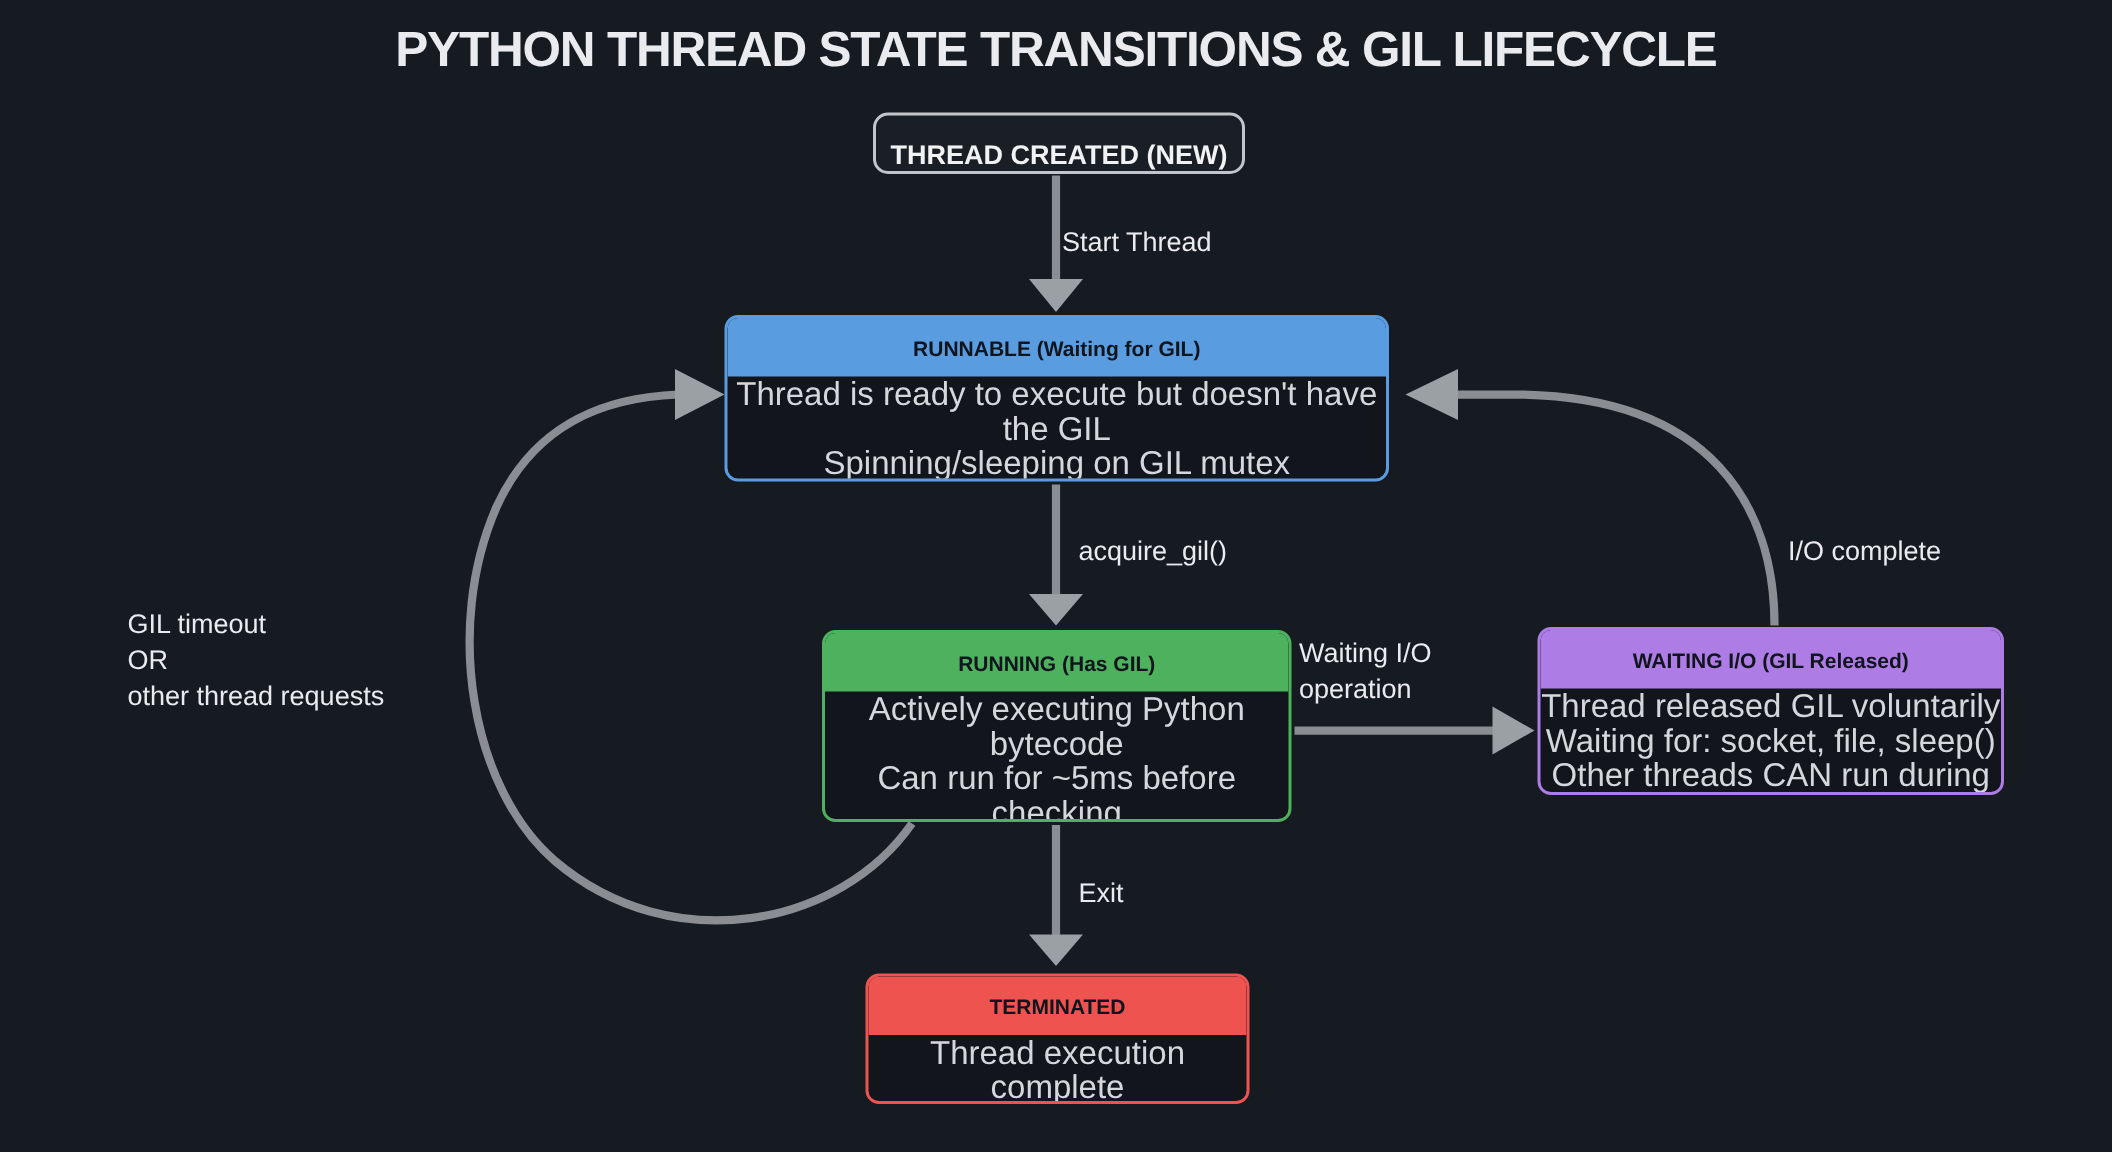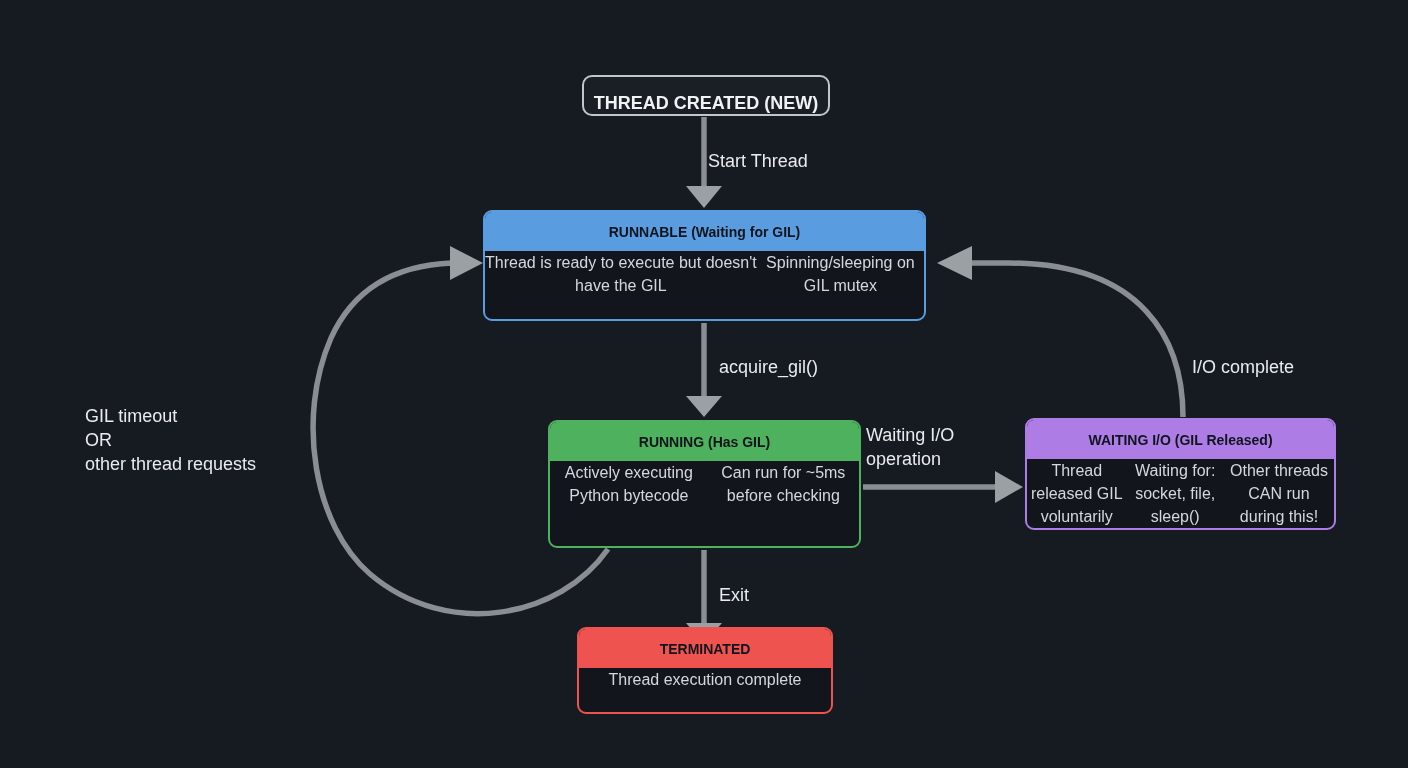--- a/index.html
+++ b/index.html
@@ -21,35 +21,35 @@
   .node {
     position:absolute; display:flex; flex-direction:column;
     border-radius:9px; overflow:hidden;
     background:var(--box-body-bg,#12151c);
   }
   .node .hd {
     flex:0 0 auto; display:flex; align-items:center; justify-content:center;
     font-weight:bold; font-size:14px; color:#10151d; height:39px;
   }
   .node .bd {
-    flex:1 1 auto; display:flex; flex-direction:row; justify-content:center;
-    text-align:center; font-size:16px; line-height:23px; color:var(--body-text,#d5d8db);
+    flex:1 1 auto; display:flex; flex-direction:column; justify-content:center;
+    text-align:center; font-size:22px; line-height:23px; color:var(--body-text,#d5d8db);
   }
   .node.simple {
     align-items:flex-end; justify-content:center; flex-direction:row;
     font-weight:bold; font-size:18px; color:#f0f2f4;
     background:#1a1e25; border:2.5px solid var(--neutral-border,#c2c6ca); border-radius:10px;
   }
   .node.runnable   { left:483px; top:210px; width:443px; height:111px; border:2px solid var(--blue); }
   .node.runnable .hd { background:var(--blue); }
   .node.running    { left:548px; top:420px; width:313px; height:128px; border:2px solid var(--green); }
   .node.running .hd { background:var(--green); }
   .node.waiting    { left:1025px; top:418px; width:311px; height:112px; border:2px solid var(--purple); }
   .node.waiting .hd { background:var(--purple); }
-  .node.terminated { left:577px; top:627px; width:256px; height:87px; border:2px solid var(--red); }
+  .node.terminated { left:577px; top:649px; width:256px; height:87px; border:2px solid var(--red); }
   .node.terminated .hd { background:var(--red); }
   .node.created    { left:582px; top:75px; width:248px; height:41px; }
 
   .lbl { position:absolute; color:#e9ebee; font-size:18px; line-height:24px; }
   .lbl.center { text-align:left; }
   .lbl-start    { left:708px; top:149px; }
   .lbl-acquire  { left:719px; top:355px; }
   .lbl-blocking { left:866px; top:423px; width:150px; }
   .lbl-io       { left:1192px; top:355px; }
   .lbl-gil      { left:85px;  top:404px; width:220px; }
@@ -86,20 +86,21 @@
       <path d="M 1183 417 C 1183 340 1143 263 1008 263 L 972 263"></path>
       <polygon points="972,246 972,280 937,263"></polygon>
     </g>
 
     <g>
       <path d="M 608 549 C 560 618 448 640 370 574 C 314 526 296 418 331 338 C 356 283 402 265 452 263"></path>
       <polygon points="450,246 450,280 483,263"></polygon>
     </g>
   </svg>
 
+  <div class="title">PYTHON THREAD STATE TRANSITIONS &amp; GIL LIFECYCLE</div>
 
   <div class="node created simple">
     <span>THREAD CREATED (NEW)</span>
   </div>
 
   <div class="node runnable">
     <div class="hd">RUNNABLE (Waiting for GIL)</div>
     <div class="bd">
       <div>Thread is ready to execute but doesn't have the GIL</div>
       <div>Spinning/sleeping on GIL mutex</div>

